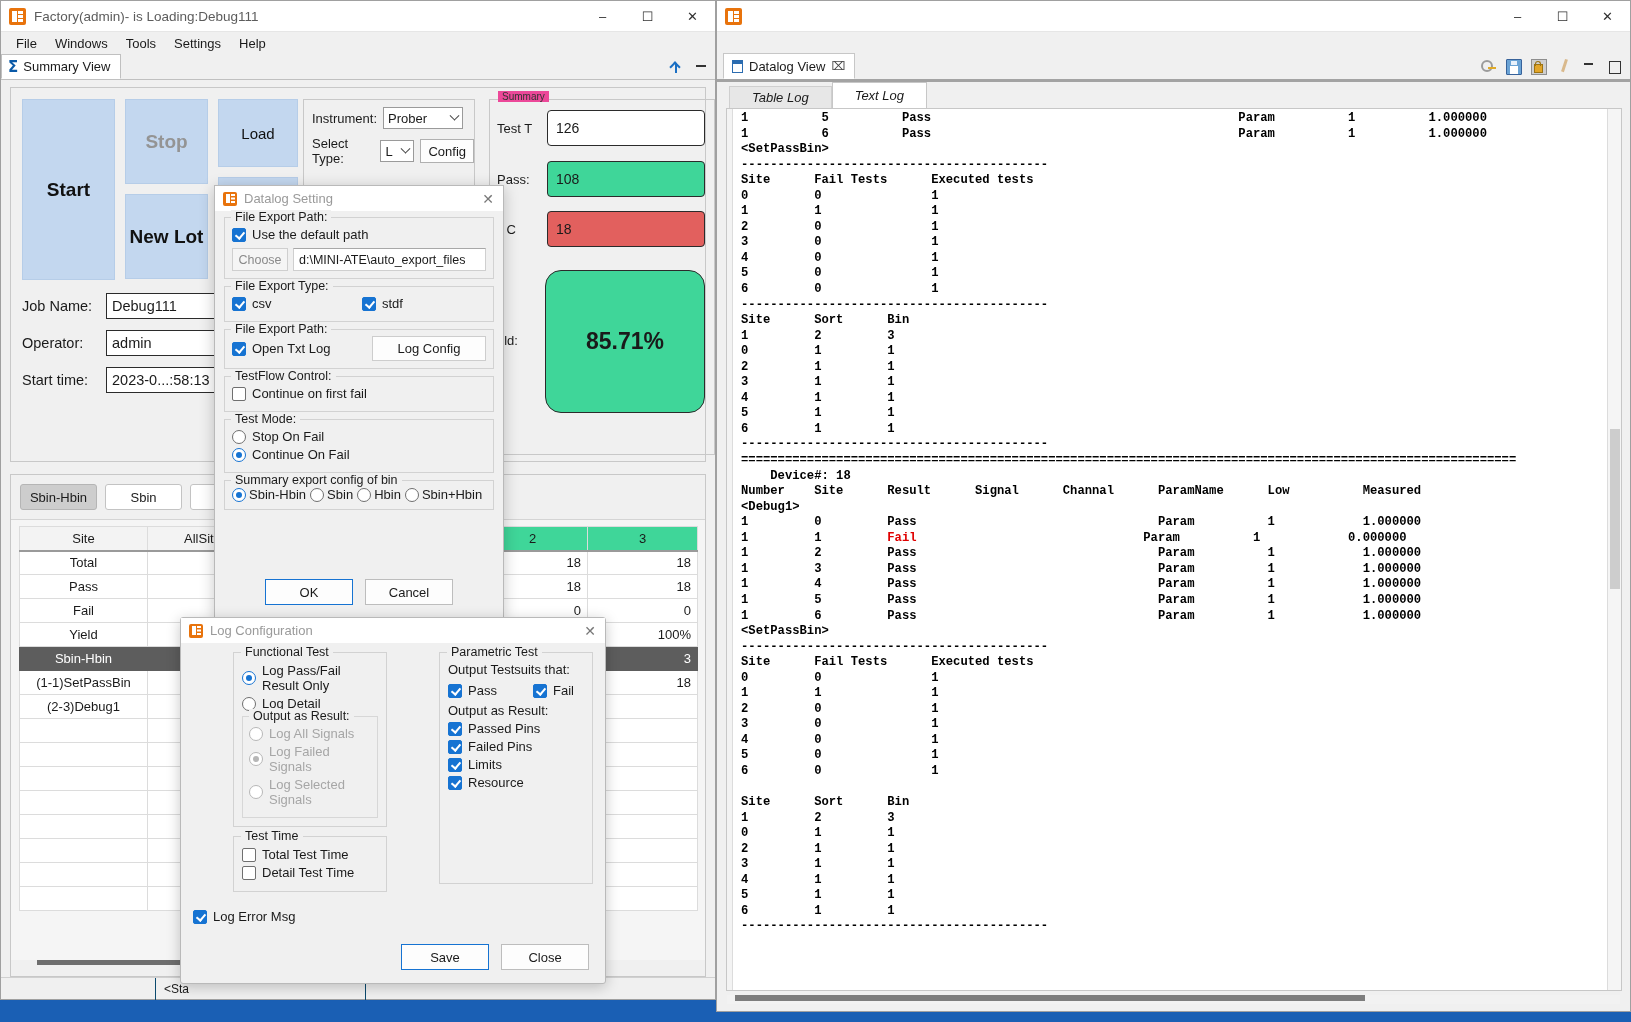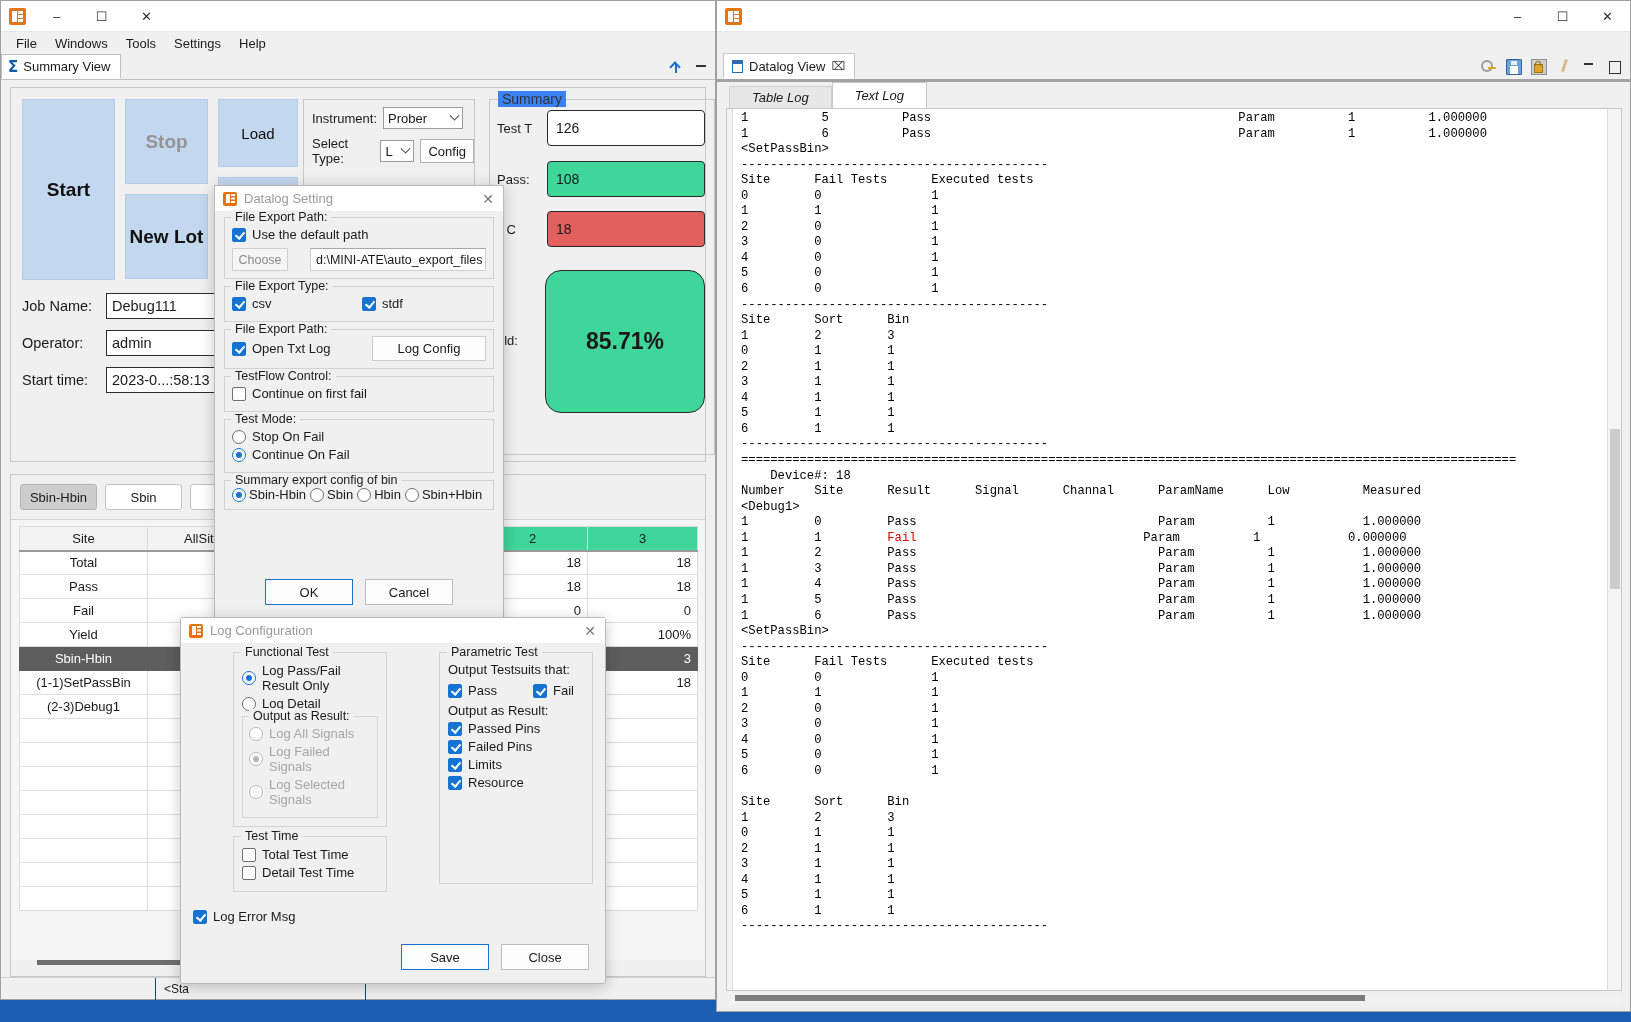--- a/index.html
+++ b/index.html
@@ -119,22 +119,22 @@
   .cfgbtn {
     border: 1px solid #b0b0b0; background: #fdfdfd; height: 24px;
     padding: 0 7px; font-size: 13px; display: flex; align-items: center;
   }
 
   .summary-box {
     position: absolute; left: 478px; top: 11px; width: 226px; height: 356px;
     border: 1px solid #c8c8c8;
   }
   .summary-legend {
-    position: absolute; left: 8px; top: -9px; background: #3b82f6;
-    padding: 0 4px; font-size: 14px; color: #333;
+    position: absolute; left: 8px; top: -9px; background: #ec4899;
+    padding: 0 4px; font-size: 10px; color: #333;
   }
   .sum-row { display: flex; align-items: center; gap: 4px; padding: 0 0 0 7px; }
   .sum-lbl { font-size: 13px; width: 46px; text-align: left; }
   .sum-field {
     flex: 1 1 auto; height: 36px; border: 1px solid #2b2b2b; border-radius: 4px;
     display: flex; align-items: center; padding-left: 8px; font-size: 14px;
     background: #fff; margin-right: 9px;
   }
   .sum-field.green { background: #3fd699; }
   .sum-field.red { background: #e2605e; }
@@ -247,21 +247,21 @@
   .logtab.active { background: #fff; height: 26px; border-color: #c7c7c7; }
 
   .logbody {
     flex: 1 1 auto; min-height: 0; display: flex; background: #fff;
     border: 1px solid #c7c7c7; margin: 0 8px 0 9px; position: relative;
   }
   .leftgutter { width: 6px; background: #f3f3f3; border-right: 1px solid #dcdcdc; flex:0 0 auto;}
   pre.logtext {
     margin: 0; padding: 2px 0 0 8px; flex: 1 1 auto; overflow: hidden;
     font-family: "Liberation Mono", "DejaVu Sans Mono", monospace;
-    font-size: 12.2px; line-height: 15.55px; color: #000; white-space: pre;
+    font-size: 12.2px; line-height: 15.55px; color: #000; white-space: pre; font-weight: bold;
   }
   pre.logtext .fail { color: #e00000; }
   .vscroll {
     position: absolute; right: 0; top: 0; bottom: 0; width: 14px; background: #f5f5f5;
     border-left: 1px solid #dcdcdc;
   }
   .vthumb { position: absolute; left: 2px; top: 320px; width: 10px; height: 160px; background: #cdcdcd; }
   .dl-hscroll { height: 20px; flex: 0 0 auto; padding: 4px 10px 0 10px; }
   .dl-htrack { height: 9px; background: #f2f2f2; position: relative; }
   .dl-hthumb { position: absolute; left: 8px; top: 0; width: 630px; height: 6px; background: #7d7d7d; }
@@ -306,21 +306,21 @@
     width: 14px; height: 14px; border: 1.4px solid #6f6f6f; border-radius: 50%;
     background: #fff; flex: 0 0 auto; position: relative;
   }
   .radio.on { border-color: #1673d2; }
   .radio.on::after {
     content:""; position:absolute; left:3px; top:3px; width:6px; height:6px;
     border-radius:50%; background:#1673d2;
   }
   .radio.dis { border-color:#b7b7b7; }
   .radio.dis.on::after { background:#b7b7b7; }
-  .pathrow { display: flex; align-items: center; gap: 22px; margin-top: 6px; }
+  .pathrow { display: flex; align-items: center; gap: 5px; margin-top: 6px; }
   .choosebtn {
     width: 56px; height: 23px; border: 1px solid #cfcfcf; background: #f5f5f5;
     display:flex; align-items:center; justify-content:center; font-size: 12.5px; color:#8a8a8a;
   }
   .pathinp {
     flex: 1 1 auto; height: 23px; border: 1px solid #cfcfcf; border-top-color:#a8a8a8;
     background: #fff; display: flex; align-items:center; padding-left: 5px; font-size: 12.5px;
   }
   .logcfgbtn {
     width: 114px; height: 25px; border: 1px solid #cdcdcd; background: #fdfdfd;
@@ -363,20 +363,21 @@
 </style>
 </head>
 <body>
 
 <div id="root">
 
   <div id="factory-window">
 
     <div class="win-titlebar">
       <div class="win-icon"></div>
+      <div class="win-title">Factory(admin)- is Loading:Debug111</div>
       <div class="win-btns">
         <div class="win-btn">–</div>
         <div class="win-btn">☐</div>
         <div class="win-btn close">✕</div>
       </div>
     </div>
 
     <div class="menubar">
       <div class="menu-item">File</div>
       <div class="menu-item">Windows</div>

